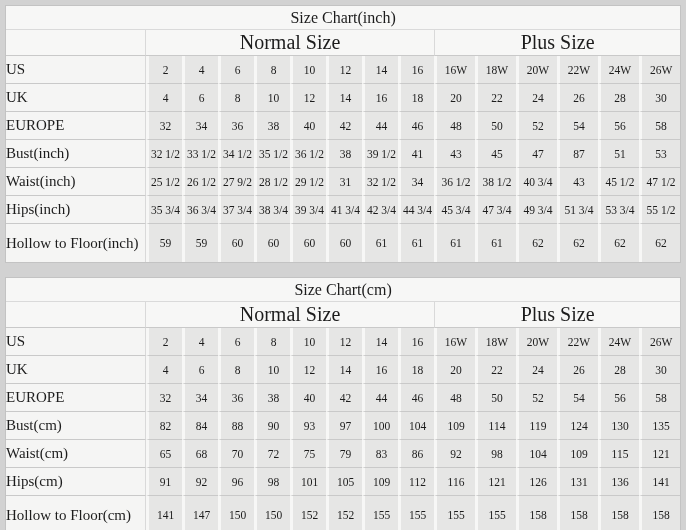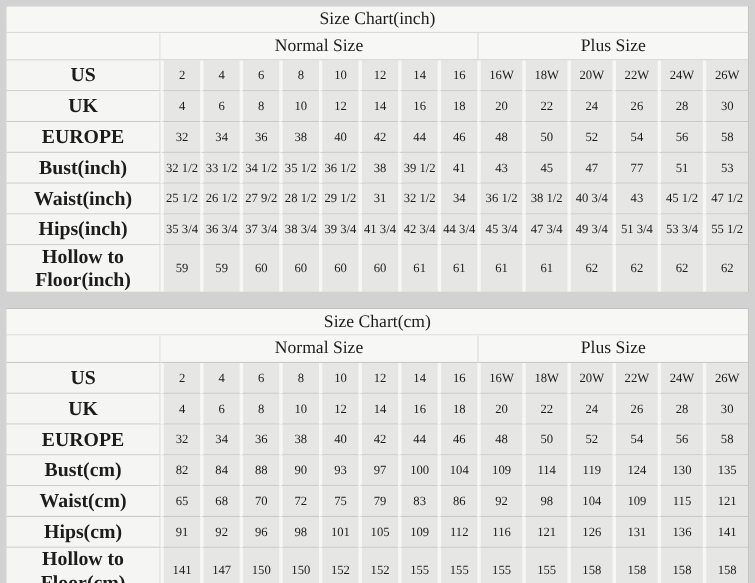--- a/index.html
+++ b/index.html
@@ -35,46 +35,45 @@
   .title-row th {
     height: 24px;
     font-size: 16px;
     text-align: center;
     background: var(--table-bg, #f7f7f6);
     border-bottom: 1px solid #dadada;
     vertical-align: middle;
   }
   .group-row th {
     height: 25px;
-    font-size: 16px;
+    font-size: 20px;
     text-align: center;
     background: var(--table-bg, #f7f7f6);
     border-bottom: 1px solid var(--row-border, #c9c9c9);
     vertical-align: middle;
   }
   .group-row th.corner-cell {
     border-right: 1px solid #d9d9d9;
   }
   .group-row th.group-plus {
     border-left: 1px solid #d9d9d9;
     margin-left: 24px;
   }
 
   tbody tr { height: 28px; }
   tbody tr.tall-row { height: 38px; }
 
   td.label-cell {
     background: var(--label-cell-bg, #f5f5f4);
-    text-align: center;
+    text-align: left;
     vertical-align: middle;
-    font-size: 18px;
+    font-size: 15px;
     border-right: 1px solid #d9d9d9;
     border-bottom: 1px solid var(--row-border, #c9c9c9);
     padding: 0;
-    font-weight: bold;
   }
   td.data-cell {
     background: var(--data-cell-bg, #e6e6e5);
     text-align: center;
     vertical-align: middle;
     font-size: 11.5px;
     white-space: nowrap;
     padding: 0;
     border-left: 3px solid var(--table-bg, #f7f7f6);
     border-bottom: 1px solid var(--row-border, #c9c9c9);
@@ -172,21 +171,21 @@
           <td class="data-cell">33 1/2</td>
           <td class="data-cell">34 1/2</td>
           <td class="data-cell">35 1/2</td>
           <td class="data-cell">36 1/2</td>
           <td class="data-cell">38</td>
           <td class="data-cell">39 1/2</td>
           <td class="data-cell">41</td>
           <td class="data-cell">43</td>
           <td class="data-cell">45</td>
           <td class="data-cell">47</td>
-          <td class="data-cell">77</td>
+          <td class="data-cell">87</td>
           <td class="data-cell">51</td>
           <td class="data-cell">53</td>
         </tr>
         <tr>
           <td class="label-cell">Waist(inch)</td>
           <td class="data-cell">25 1/2</td>
           <td class="data-cell">26 1/2</td>
           <td class="data-cell">27 9/2</td>
           <td class="data-cell">28 1/2</td>
           <td class="data-cell">29 1/2</td>

